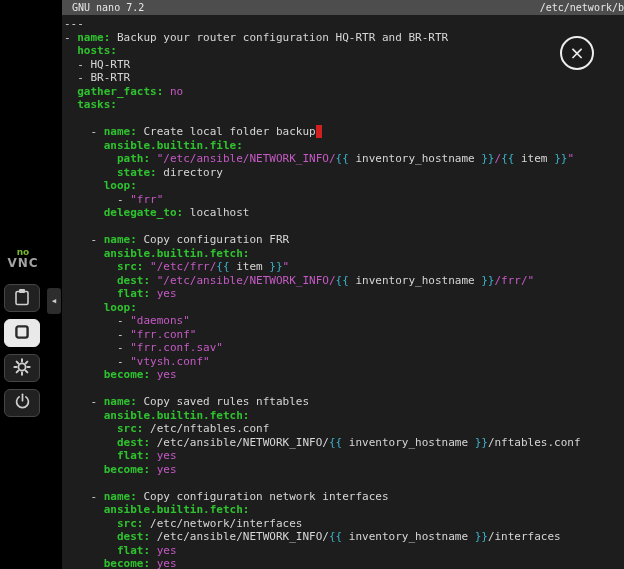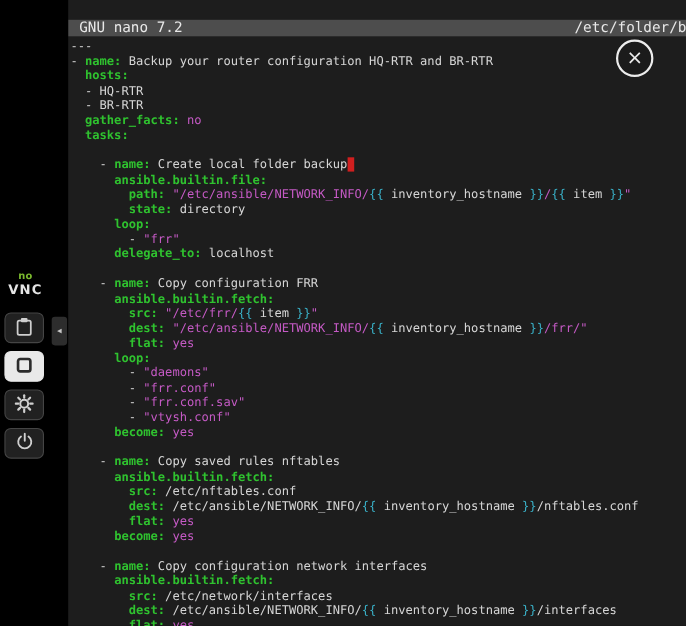--- a/index.html
+++ b/index.html
@@ -4,29 +4,29 @@
 <style>
   * { margin:0; padding:0; box-sizing:border-box; }
   html,body { width:624px; height:569px; overflow:hidden; background:#000; }
   body { font-family:"DejaVu Sans Mono","Liberation Mono",monospace; }
   .app { display:flex; width:624px; height:569px; }
 
   
   .sidebar { position:relative; width:62px; height:100%; background:var(--bg-sidebar,#000); flex:none; }
   .logo { position:absolute; top:248px; left:0; width:46px; text-align:center; font-family:"DejaVu Sans","Liberation Sans",sans-serif; }
   .logo-top { display:block; color:#7ab82e; font-size:9px; font-weight:bold; line-height:9px; }
-  .logo-bottom { display:block; color:#e5e5e5; font-size:12px; font-weight:bold; line-height:12px; letter-spacing:1px; }
+  .logo-bottom { display:block; color:#a3a3a3; font-size:12px; font-weight:bold; line-height:12px; letter-spacing:1px; }
   .handle { position:absolute; top:288px; right:1px; width:14px; height:26px; background:#2d2d2d; border-radius:3px; color:#c9c9c9; font-size:7px; display:flex; align-items:center; justify-content:center; cursor:pointer; }
   .btn-col { position:absolute; top:284px; left:4px; display:flex; flex-direction:column; gap:7px; }
   .sbtn { width:36px; height:28px; background:#212121; border:1px solid #454545; border-radius:6px; display:flex; align-items:center; justify-content:center; cursor:pointer; padding:0; }
   .sbtn.active { background:#e9e9e9; border-color:#e9e9e9; }
 
   
   .terminal { position:relative; flex:1; height:100%; background:var(--bg-terminal,#1d1d1d); overflow:hidden; }
-  .titlebar { height:15px; background:var(--bg-titlebar,#4d4d4d); color:var(--fg-titlebar,#e8e8e8); font-size:13px; line-height:15px; display:flex; justify-content:space-between; padding-left:10px; white-space:nowrap;margin-top:18px; }
+  .titlebar { height:15px; background:var(--bg-titlebar,#4d4d4d); color:var(--fg-titlebar,#e8e8e8); font-size:10px; line-height:15px; display:flex; justify-content:space-between; padding-left:10px; white-space:nowrap; }
   .tb-right { overflow:hidden; }
   .code { font-size:11px; line-height:13.5px; padding:2px 0 0 2px; white-space:pre; cursor:text; }
   .line { height:13.5px; }
   .c-p { color:var(--fg-plain,#d6d6d6); }
   .c-k { color:var(--key-green,#2fc22f);font-weight:bold; }
   .c-s { color:var(--str-magenta,#c55ac5); }
   .c-j { color:var(--jinja-cyan,#3ab2c9); }
   .c-x { background:var(--cursor-red,#d01f1f); color:var(--cursor-red,#d01f1f); }
 
   .close-btn { position:absolute; top:36px; right:30px; width:34px; height:34px; border-radius:50%; background:rgba(25,25,25,.55); border:2px solid #ececec; color:#ececec; font-size:18px; line-height:28px; text-align:center; cursor:pointer; font-family:"DejaVu Sans","Liberation Sans",sans-serif; }
@@ -86,21 +86,21 @@
             <line x1="10" y1="1.5" x2="10" y2="9" stroke="#cfcfcf" stroke-width="2" stroke-linecap="round"></line>
           </svg>
         </span>
       </button>
     </div>
   </aside>
 
   <main class="terminal">
     <div class="titlebar">
       <span class="tb-left">GNU nano 7.2</span>
-      <span class="tb-right">/etc/folder/b</span>
+      <span class="tb-right">/etc/network/b</span>
     </div>
 
     <div class="code"><div class="line"><span class="c-p">---</span></div><div class="line"><span class="c-p">- </span><span class="c-k">name:</span><span class="c-p"> Backup your router configuration HQ-RTR and BR-RTR</span></div><div class="line"><span class="c-p">  </span><span class="c-k">hosts:</span></div><div class="line"><span class="c-p">  - HQ-RTR</span></div><div class="line"><span class="c-p">  - BR-RTR</span></div><div class="line"><span class="c-p">  </span><span class="c-k">gather_facts:</span><span class="c-p"> </span><span class="c-s">no</span></div><div class="line"><span class="c-p">  </span><span class="c-k">tasks:</span></div><div class="line"></div><div class="line"><span class="c-p">    - </span><span class="c-k">name:</span><span class="c-p"> Create local folder backup</span><span class="c-x"> </span></div><div class="line"><span class="c-p">      </span><span class="c-k">ansible.builtin.file:</span></div><div class="line"><span class="c-p">        </span><span class="c-k">path:</span><span class="c-p"> </span><span class="c-s">"/etc/ansible/NETWORK_INFO/</span><span class="c-j">{{</span><span class="c-p"> inventory_hostname </span><span class="c-j">}}</span><span class="c-s">/</span><span class="c-j">{{</span><span class="c-p"> item </span><span class="c-j">}}</span><span class="c-s">"</span></div><div class="line"><span class="c-p">        </span><span class="c-k">state:</span><span class="c-p"> directory</span></div><div class="line"><span class="c-p">      </span><span class="c-k">loop:</span></div><div class="line"><span class="c-p">        - </span><span class="c-s">"frr"</span></div><div class="line"><span class="c-p">      </span><span class="c-k">delegate_to:</span><span class="c-p"> localhost</span></div><div class="line"></div><div class="line"><span class="c-p">    - </span><span class="c-k">name:</span><span class="c-p"> Copy configuration FRR</span></div><div class="line"><span class="c-p">      </span><span class="c-k">ansible.builtin.fetch:</span></div><div class="line"><span class="c-p">        </span><span class="c-k">src:</span><span class="c-p"> </span><span class="c-s">"/etc/frr/</span><span class="c-j">{{</span><span class="c-p"> item </span><span class="c-j">}}</span><span class="c-s">"</span></div><div class="line"><span class="c-p">        </span><span class="c-k">dest:</span><span class="c-p"> </span><span class="c-s">"/etc/ansible/NETWORK_INFO/</span><span class="c-j">{{</span><span class="c-p"> inventory_hostname </span><span class="c-j">}}</span><span class="c-s">/frr/"</span></div><div class="line"><span class="c-p">        </span><span class="c-k">flat:</span><span class="c-p"> </span><span class="c-s">yes</span></div><div class="line"><span class="c-p">      </span><span class="c-k">loop:</span></div><div class="line"><span class="c-p">        - </span><span class="c-s">"daemons"</span></div><div class="line"><span class="c-p">        - </span><span class="c-s">"frr.conf"</span></div><div class="line"><span class="c-p">        - </span><span class="c-s">"frr.conf.sav"</span></div><div class="line"><span class="c-p">        - </span><span class="c-s">"vtysh.conf"</span></div><div class="line"><span class="c-p">      </span><span class="c-k">become:</span><span class="c-p"> </span><span class="c-s">yes</span></div><div class="line"></div><div class="line"><span class="c-p">    - </span><span class="c-k">name:</span><span class="c-p"> Copy saved rules nftables</span></div><div class="line"><span class="c-p">      </span><span class="c-k">ansible.builtin.fetch:</span></div><div class="line"><span class="c-p">        </span><span class="c-k">src:</span><span class="c-p"> /etc/nftables.conf</span></div><div class="line"><span class="c-p">        </span><span class="c-k">dest:</span><span class="c-p"> /etc/ansible/NETWORK_INFO/</span><span class="c-j">{{</span><span class="c-p"> inventory_hostname </span><span class="c-j">}}</span><span class="c-p">/nftables.conf</span></div><div class="line"><span class="c-p">        </span><span class="c-k">flat:</span><span class="c-p"> </span><span class="c-s">yes</span></div><div class="line"><span class="c-p">      </span><span class="c-k">become:</span><span class="c-p"> </span><span class="c-s">yes</span></div><div class="line"></div><div class="line"><span class="c-p">    - </span><span class="c-k">name:</span><span class="c-p"> Copy configuration network interfaces</span></div><div class="line"><span class="c-p">      </span><span class="c-k">ansible.builtin.fetch:</span></div><div class="line"><span class="c-p">        </span><span class="c-k">src:</span><span class="c-p"> /etc/network/interfaces</span></div><div class="line"><span class="c-p">        </span><span class="c-k">dest:</span><span class="c-p"> /etc/ansible/NETWORK_INFO/</span><span class="c-j">{{</span><span class="c-p"> inventory_hostname </span><span class="c-j">}}</span><span class="c-p">/interfaces</span></div><div class="line"><span class="c-p">        </span><span class="c-k">flat:</span><span class="c-p"> </span><span class="c-s">yes</span></div><div class="line"><span class="c-p">      </span><span class="c-k">become:</span><span class="c-p"> </span><span class="c-s">yes</span></div></div>
 
     <button class="close-btn">
       <span>×</span>
     </button>
   </main>
 
 </div>

